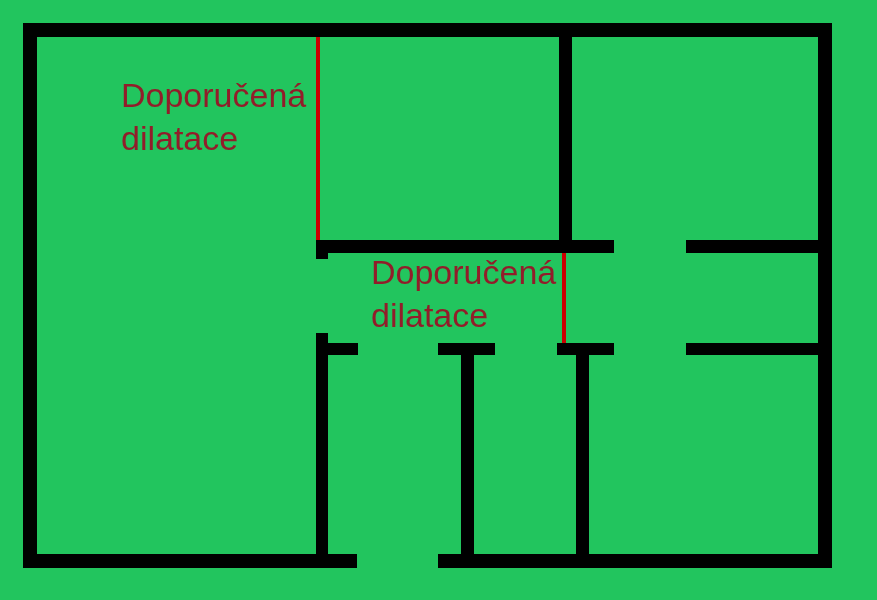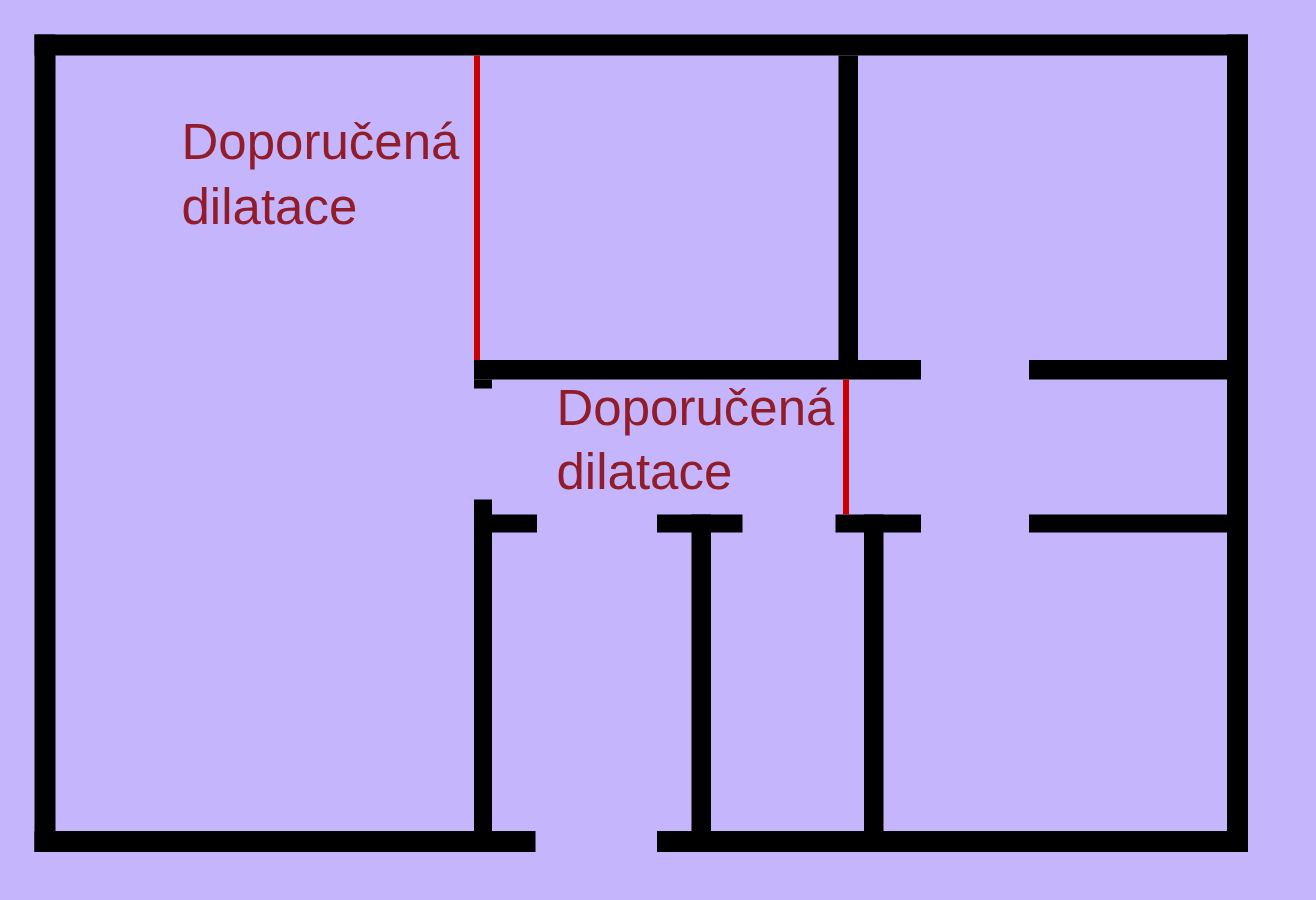--- a/index.html
+++ b/index.html
@@ -10,21 +10,21 @@
     width: 877px;
     height: 600px;
     background: #ffffff;
     font-family: "Liberation Sans", sans-serif;
     overflow: hidden;
   }
   #plan {
     position: relative;
     width: 877px;
     height: 600px;
-    background: #c4b5fd;
+    background: #22c55e;
   }
   .wall {
     position: absolute;
   }
   .dilatation {
     position: absolute;
   }
   .label {
     position: absolute;
     font-size: 34px;

